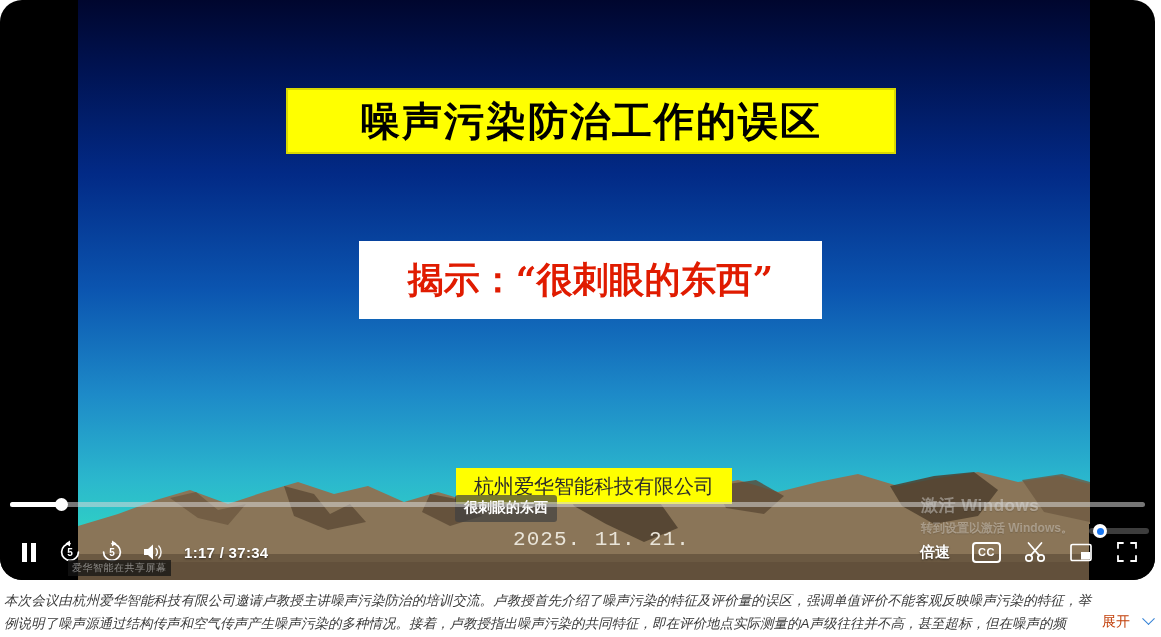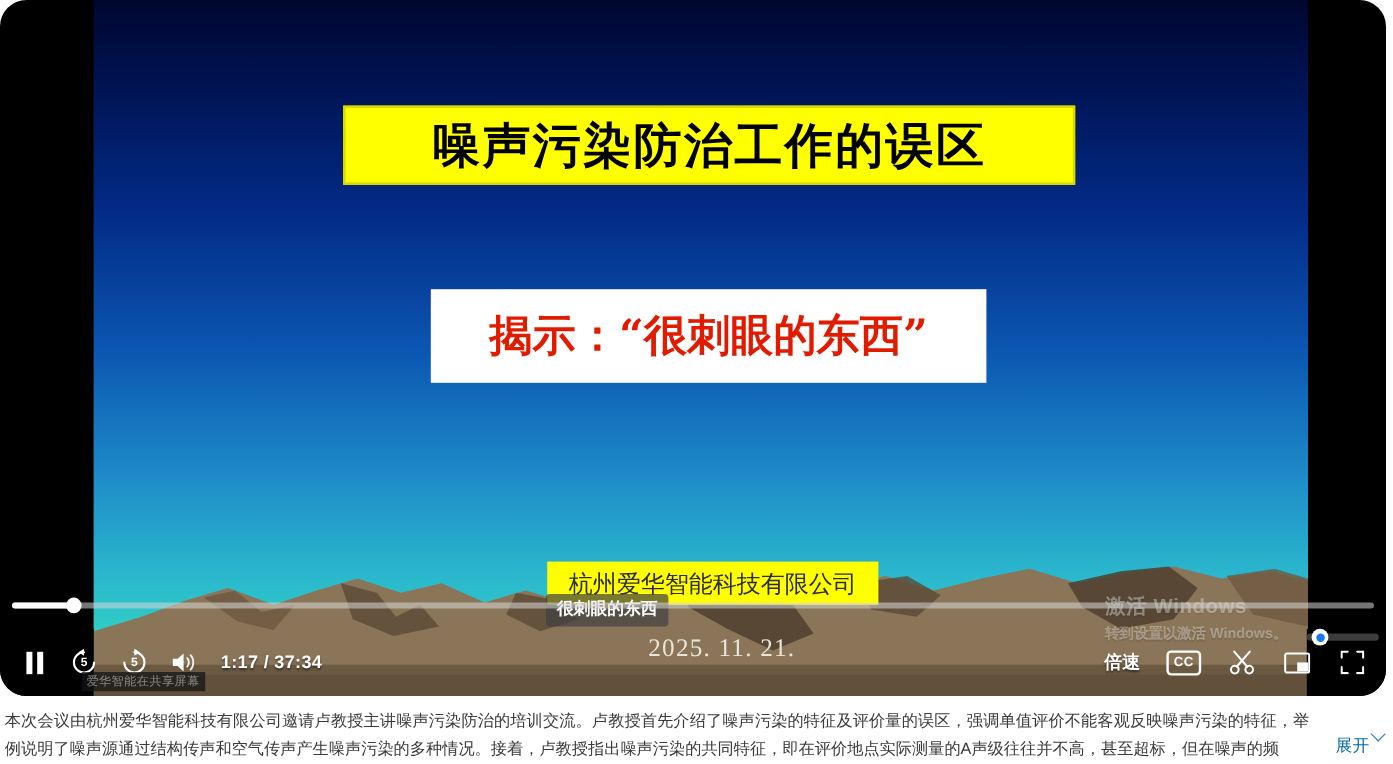--- a/index.html
+++ b/index.html
@@ -78,21 +78,21 @@
   .slide-company-box span {
     font-family: "DejaVu Serif", serif;
     font-size: 20px; font-weight: 400; color: #2b2b2b;
     white-space: nowrap;
   }
 
   .slide-date {
     position: absolute;
     left: 0; right: 0; top: 528px;
     text-align: center;
-    font-family: Liberation Serif, serif;
+    font-family: Liberation Mono, monospace;
     font-size: 21px; color: #e9e4d8;
     letter-spacing: 1px;
     margin-left: 35px;
   }
 
   
   .caption-bubble {
     position: absolute;
     left: 455px; top: 495px;
     padding: 4px 9px 5px;
@@ -222,30 +222,31 @@
     background: #ffffff;
     font-size: 13.5px;
     line-height: 23px;
     color: #3a3a3a;
     overflow: hidden;
   }
   #description .desc-text {
     display: block;
     padding-right: 70px;
     text-align: justify;
+    font-style: italic;
   }
   .expand-link {
     position: absolute;
     right: 8px; bottom: 4px;
     background: #ffffff;
     padding-left: 12px;
-    color: #0369a1;
+    color: #c2410c;
     font-size: 14px;
     cursor: pointer;
-    display: flex; gap: 3px;
+    display: flex; align-items: center; gap: 14px;
   }
   .chev { display: inline-block; width: 9px; height: 9px;
     border-right: 1.6px solid #3482d6; border-bottom: 1.6px solid #3482d6;
     transform: rotate(45deg) translate(-2px,-2px); }
 </style>
 </head>
 <body>
 
 <div id="player">
 

